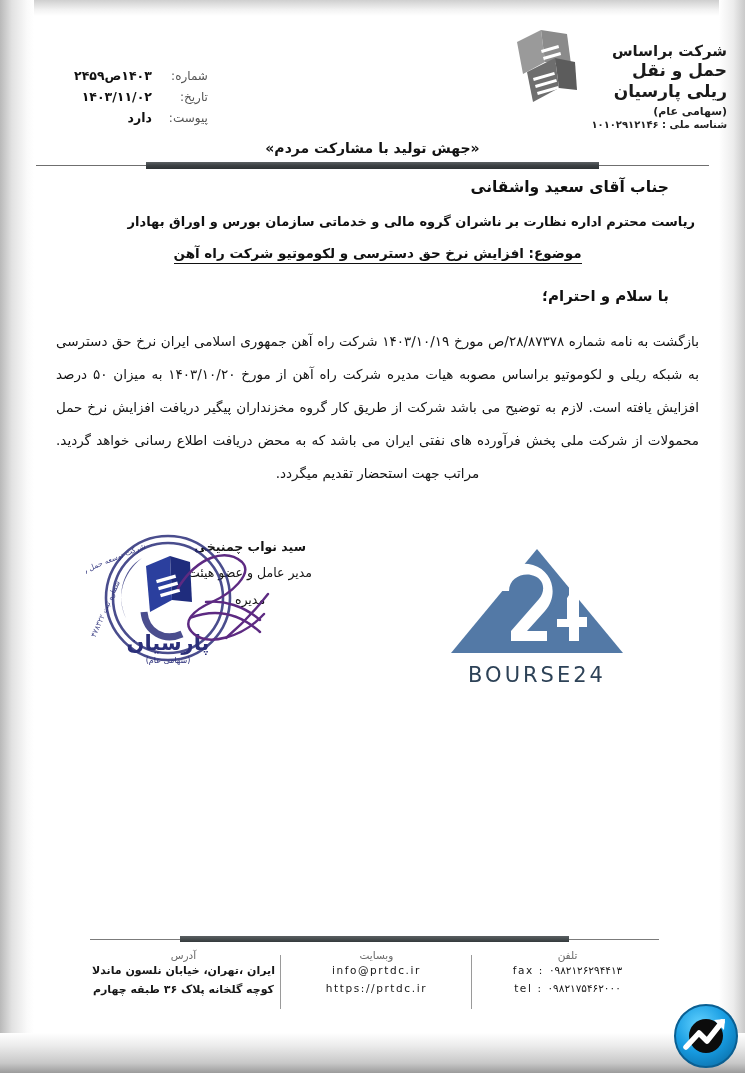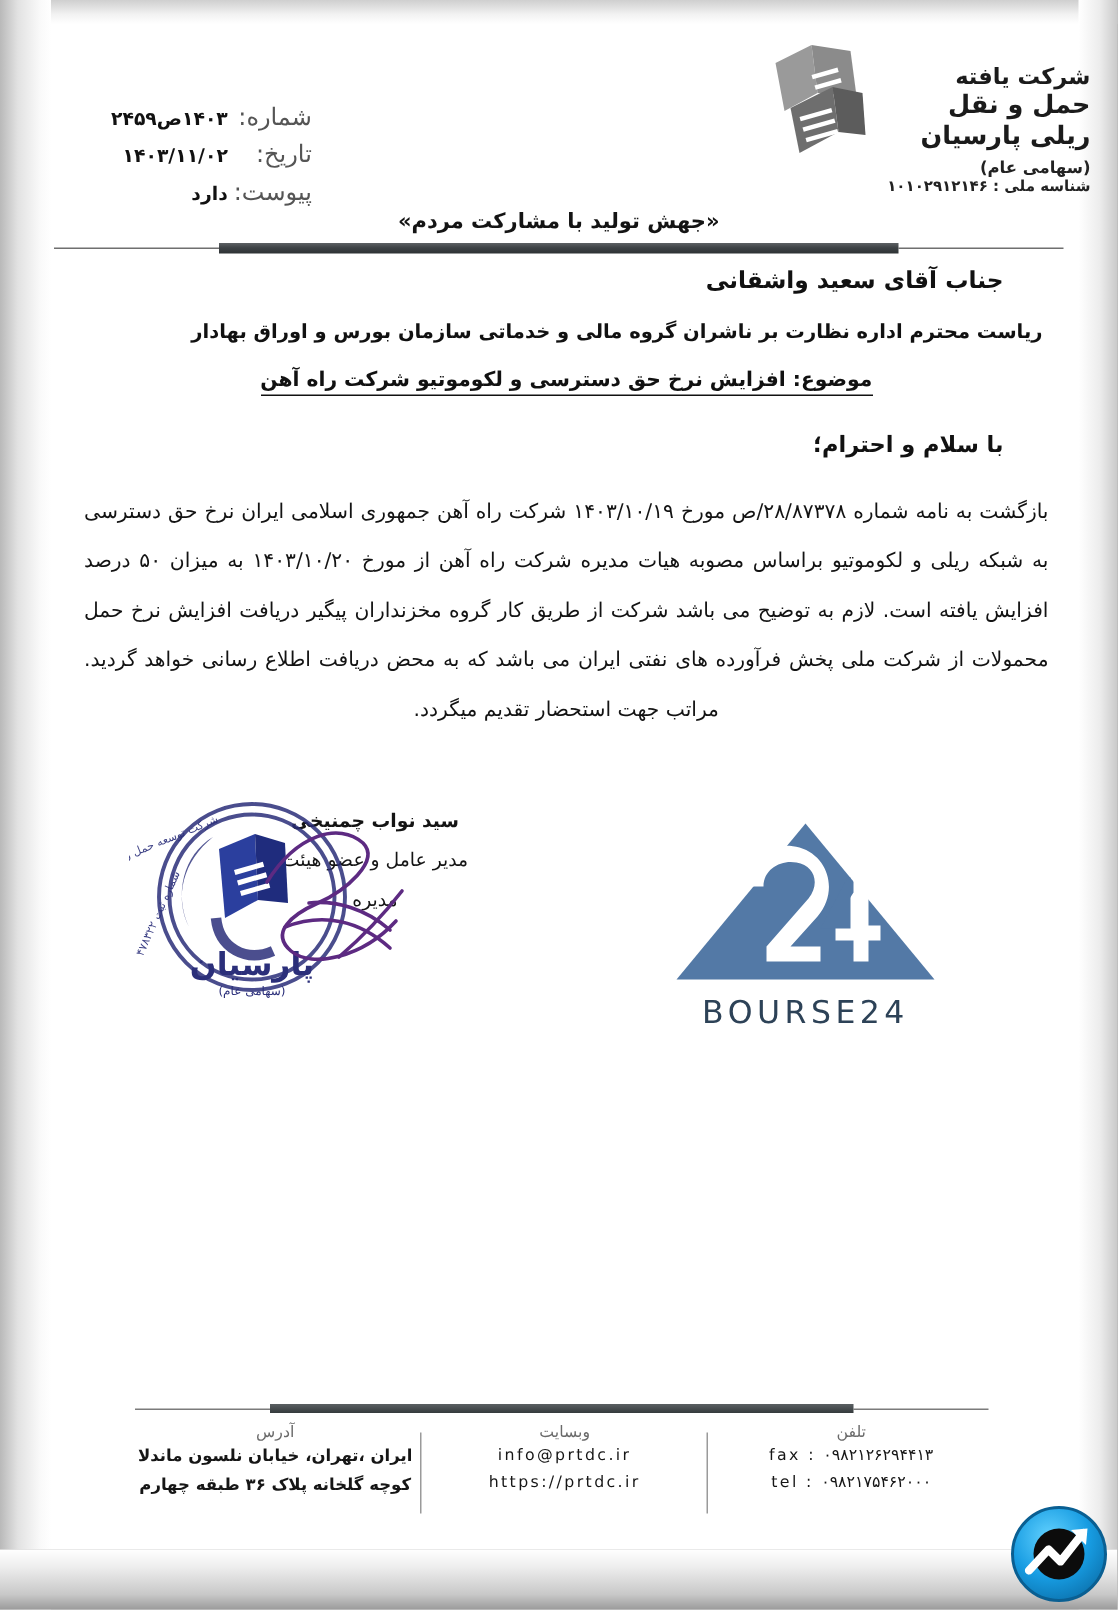--- a/index.html
+++ b/index.html
@@ -103,21 +103,21 @@
     flex-direction: row;
     align-items: baseline;
     gap: 10px;
     margin-bottom: 6px;
     justify-content: flex-start;
   }
   .meta-label {
     width: 46px;
     text-align: right;
     color: #555;
-    font-size: 16px;
+    font-size: 12px;
   }
   .meta-value {
     font-weight: bold;
     font-size: 12.5px;
     color: #111;
     letter-spacing: .2px;
   }
   .slogan {
     position: absolute;
     left: 0; right: 0;
@@ -305,21 +305,21 @@
   <div class="edge-top"></div>
   <div class="edge-left"></div>
   <div class="edge-right"></div>
   <div class="scan-band"></div>
   <div class="edge-bottom"></div>
 
   <div class="header">
 
     <div class="logo-block">
       <div class="company-name">
-        <div class="ln">شرکت یافته</div>
+        <div class="ln">شرکت براساس</div>
         <div class="ln big">حمل و نقل</div>
         <div class="ln big">ریلی پارسیان</div>
         <div class="sub">(سهامی عام)</div>
         <div class="nid">شناسه ملی : ۱۰۱۰۲۹۱۲۱۴۶</div>
       </div>
 
       <div class="logo-mark">
         <svg viewBox="0 0 72 84" width="72" height="84" aria-hidden="true">
           <path d="M6 14 L30 2 L34 34 L12 46 Z" fill="#9a9a9a"></path>
           <path d="M30 2 L56 6 L60 36 L34 34 Z" fill="#8b8b8b"></path>

